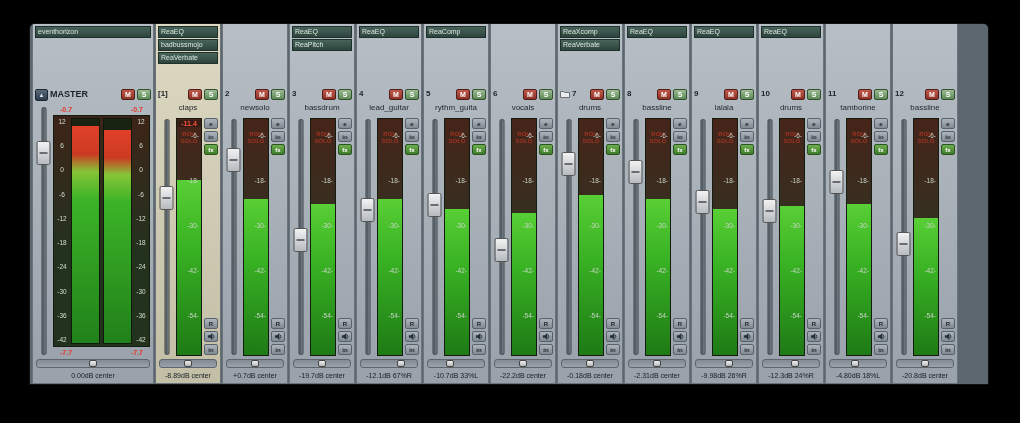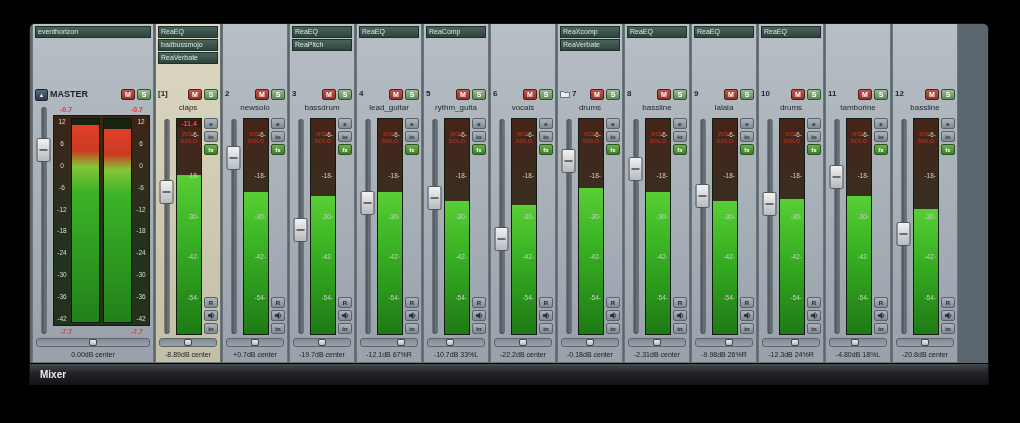--- a/index.html
+++ b/index.html
@@ -834,17 +834,14 @@
     </div>
     <div class="panrow">
       <div class="pantrack">
         <div class="panthumb" style="left: 50%;"></div>
       </div>
     </div>
     <div class="volread">-20.8dB center</div>
   </div>
       </div>
 
-    <div class="tabbar">
-      <span class="tabname">Mixer</span>
-    </div>
   </div>
 </div>
 
 </body></html>

